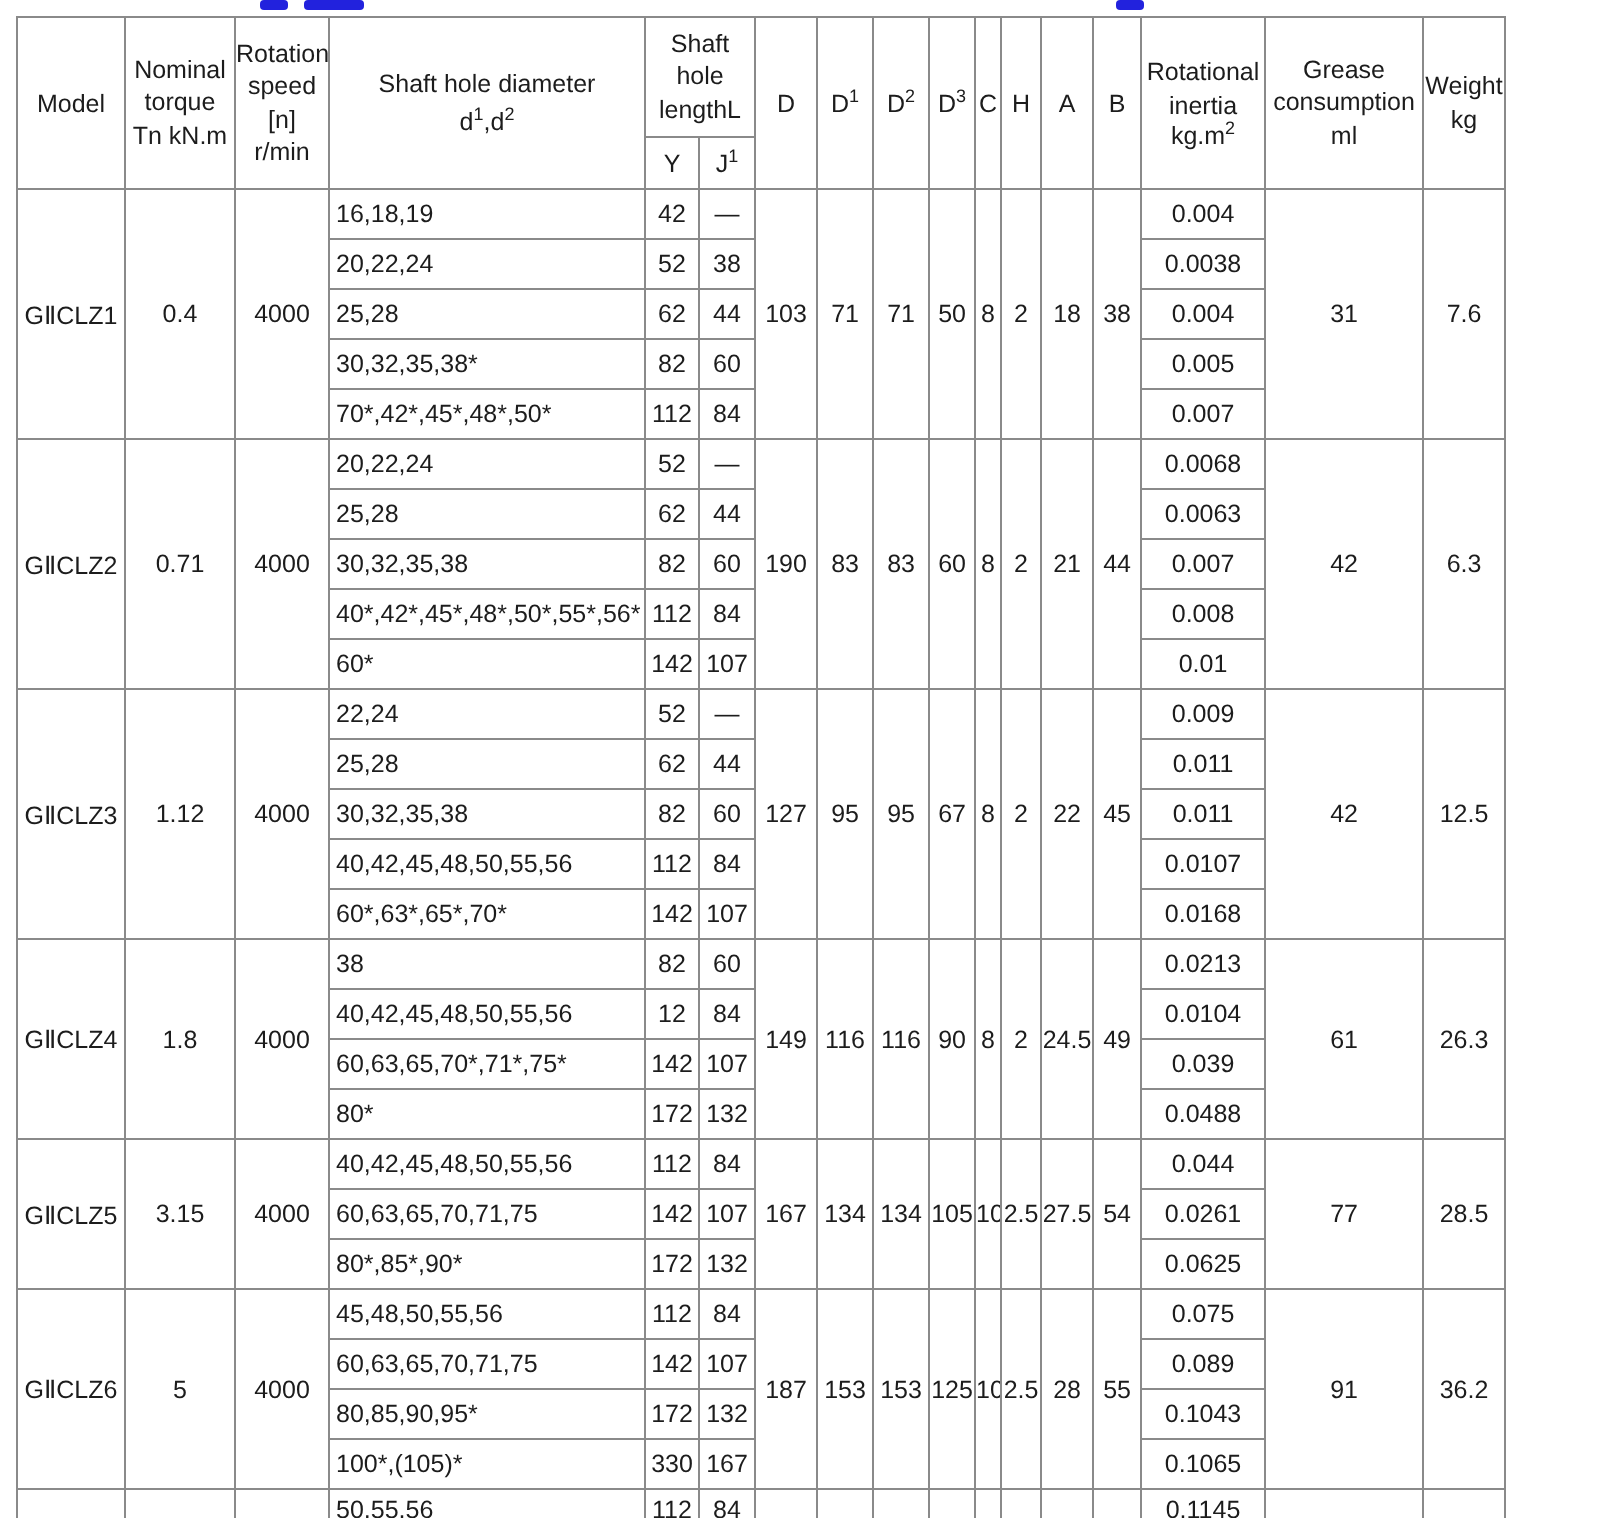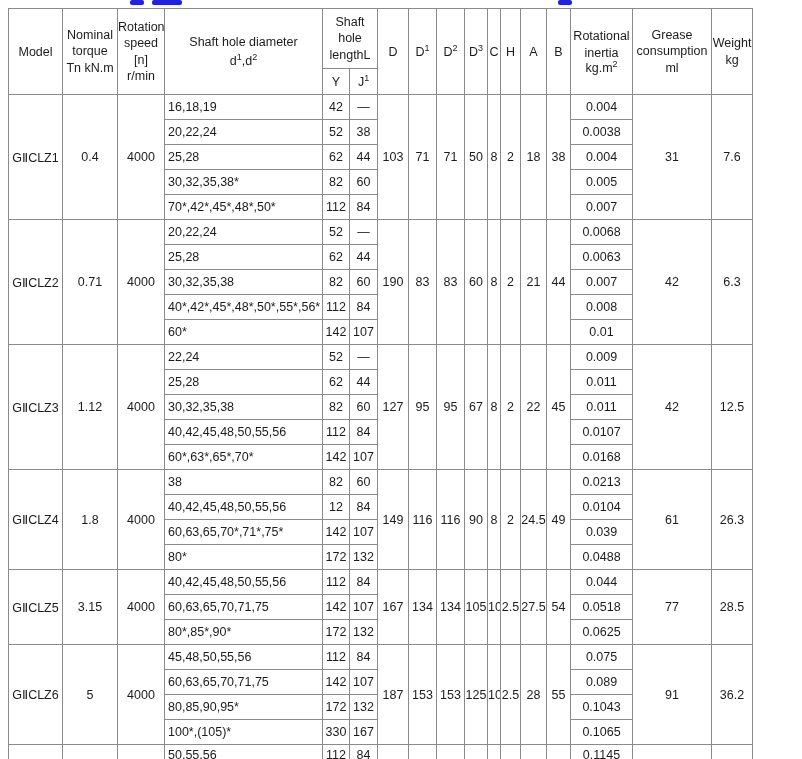--- a/index.html
+++ b/index.html
@@ -269,21 +269,21 @@
         <td rowspan="3">27.5</td>
         <td rowspan="3">54</td>
         <td>0.044</td>
         <td rowspan="3">77</td>
         <td rowspan="3">28.5</td>
       </tr>
       <tr>
         <td class="l">60,63,65,70,71,75</td>
         <td>142</td>
         <td>107</td>
-        <td>0.0518</td>
+        <td>0.0261</td>
       </tr>
       <tr>
         <td class="l">80*,85*,90*</td>
         <td>172</td>
         <td>132</td>
         <td>0.0625</td>
       </tr>
       <tr>
         <td rowspan="4">GⅡCLZ6</td>
         <td rowspan="4">5</td>

